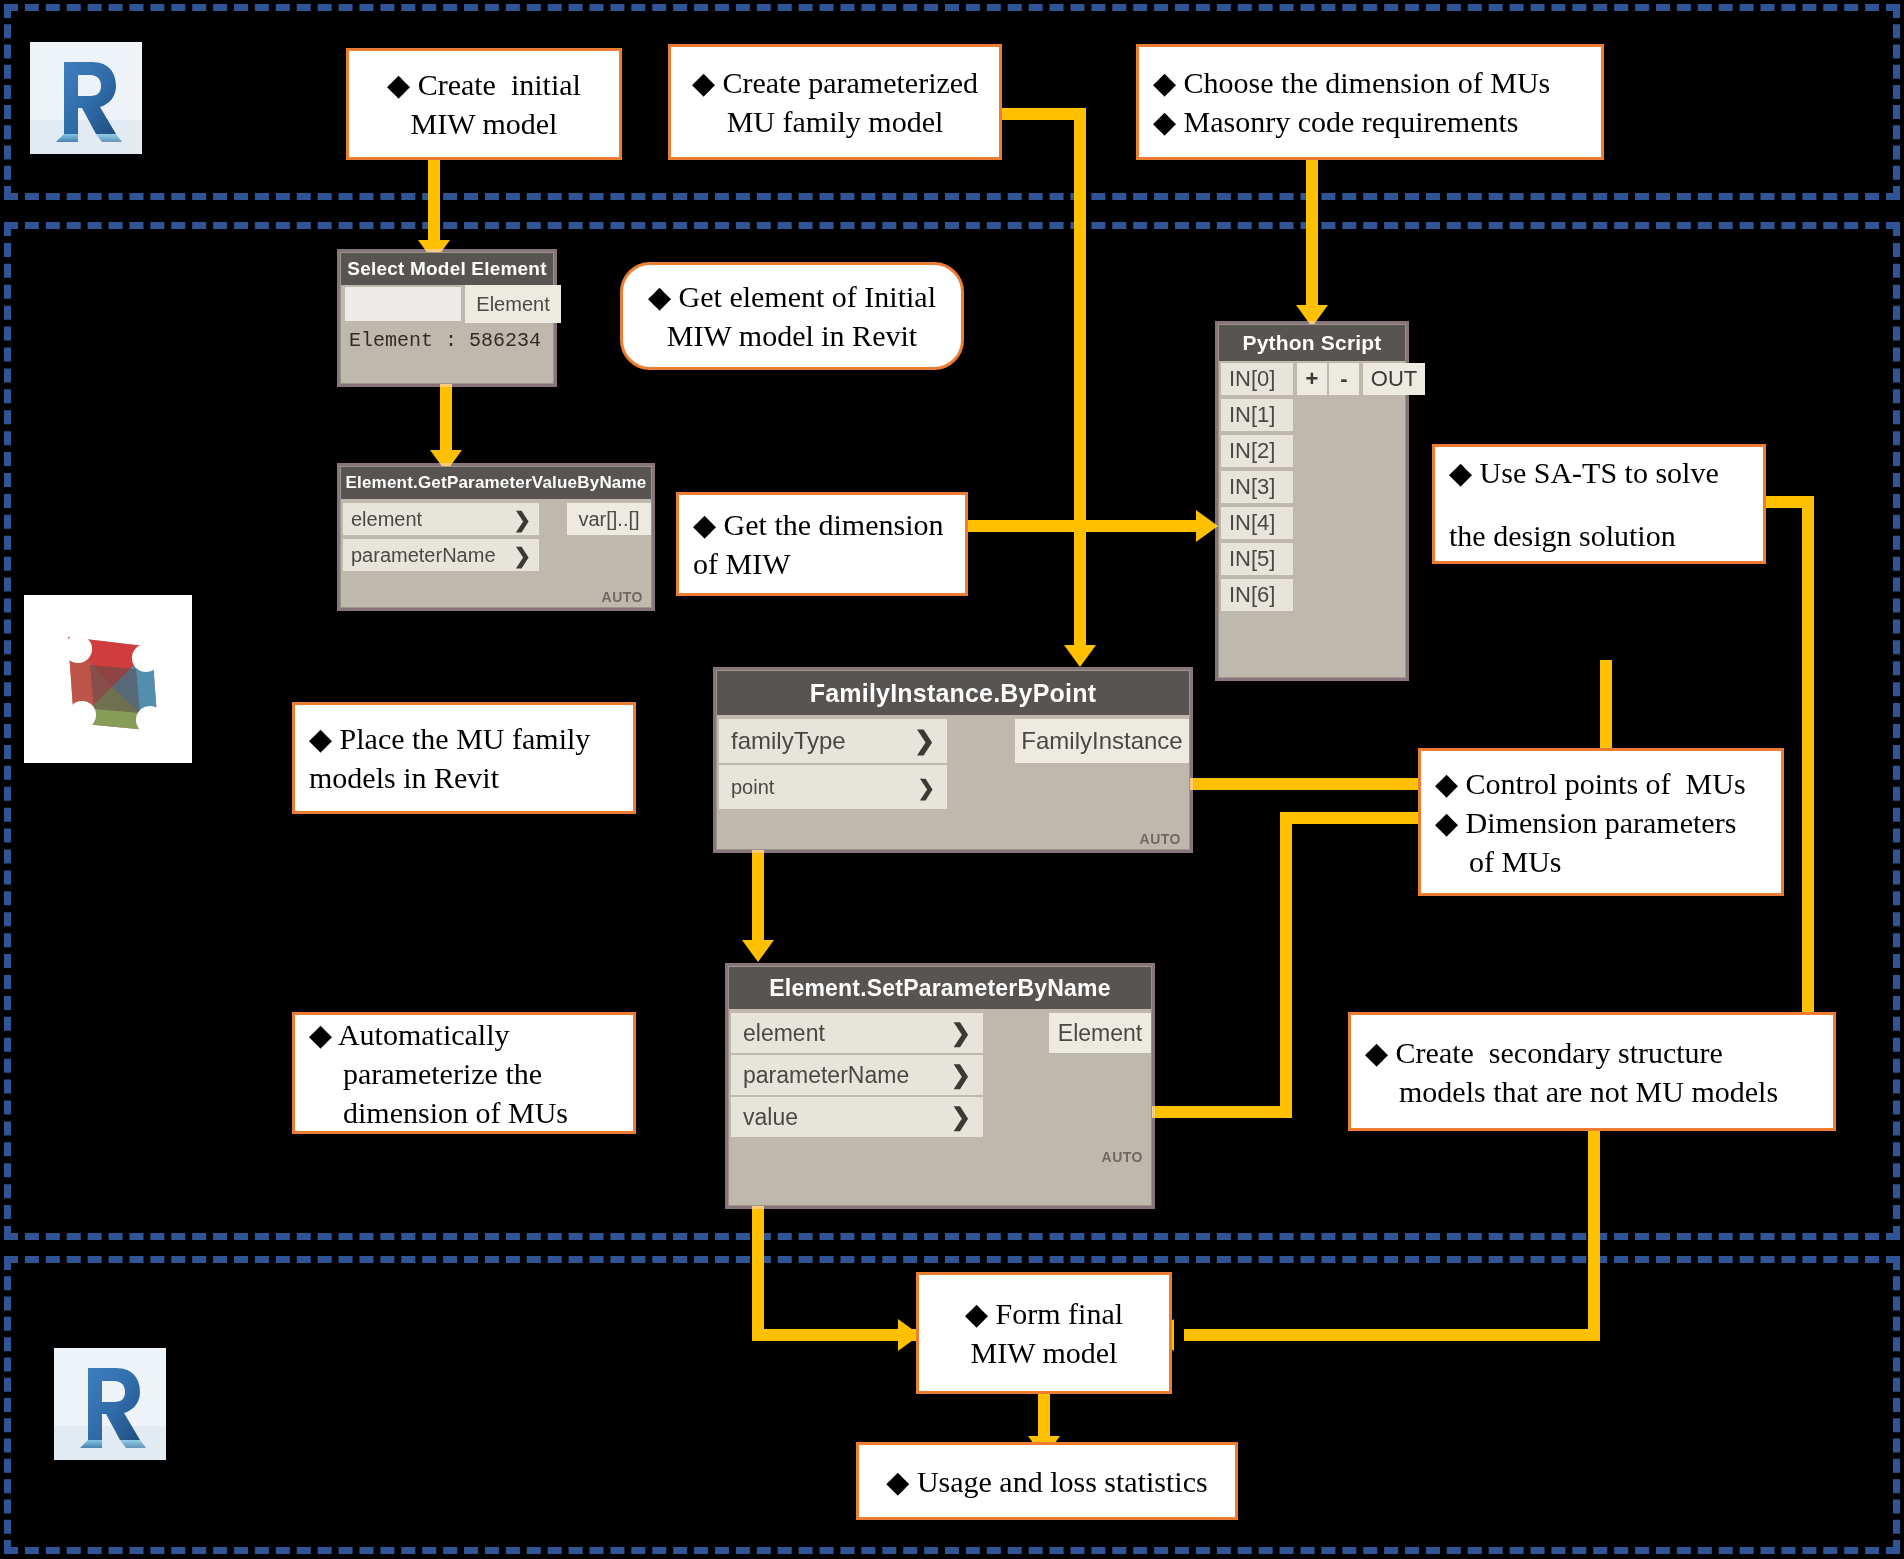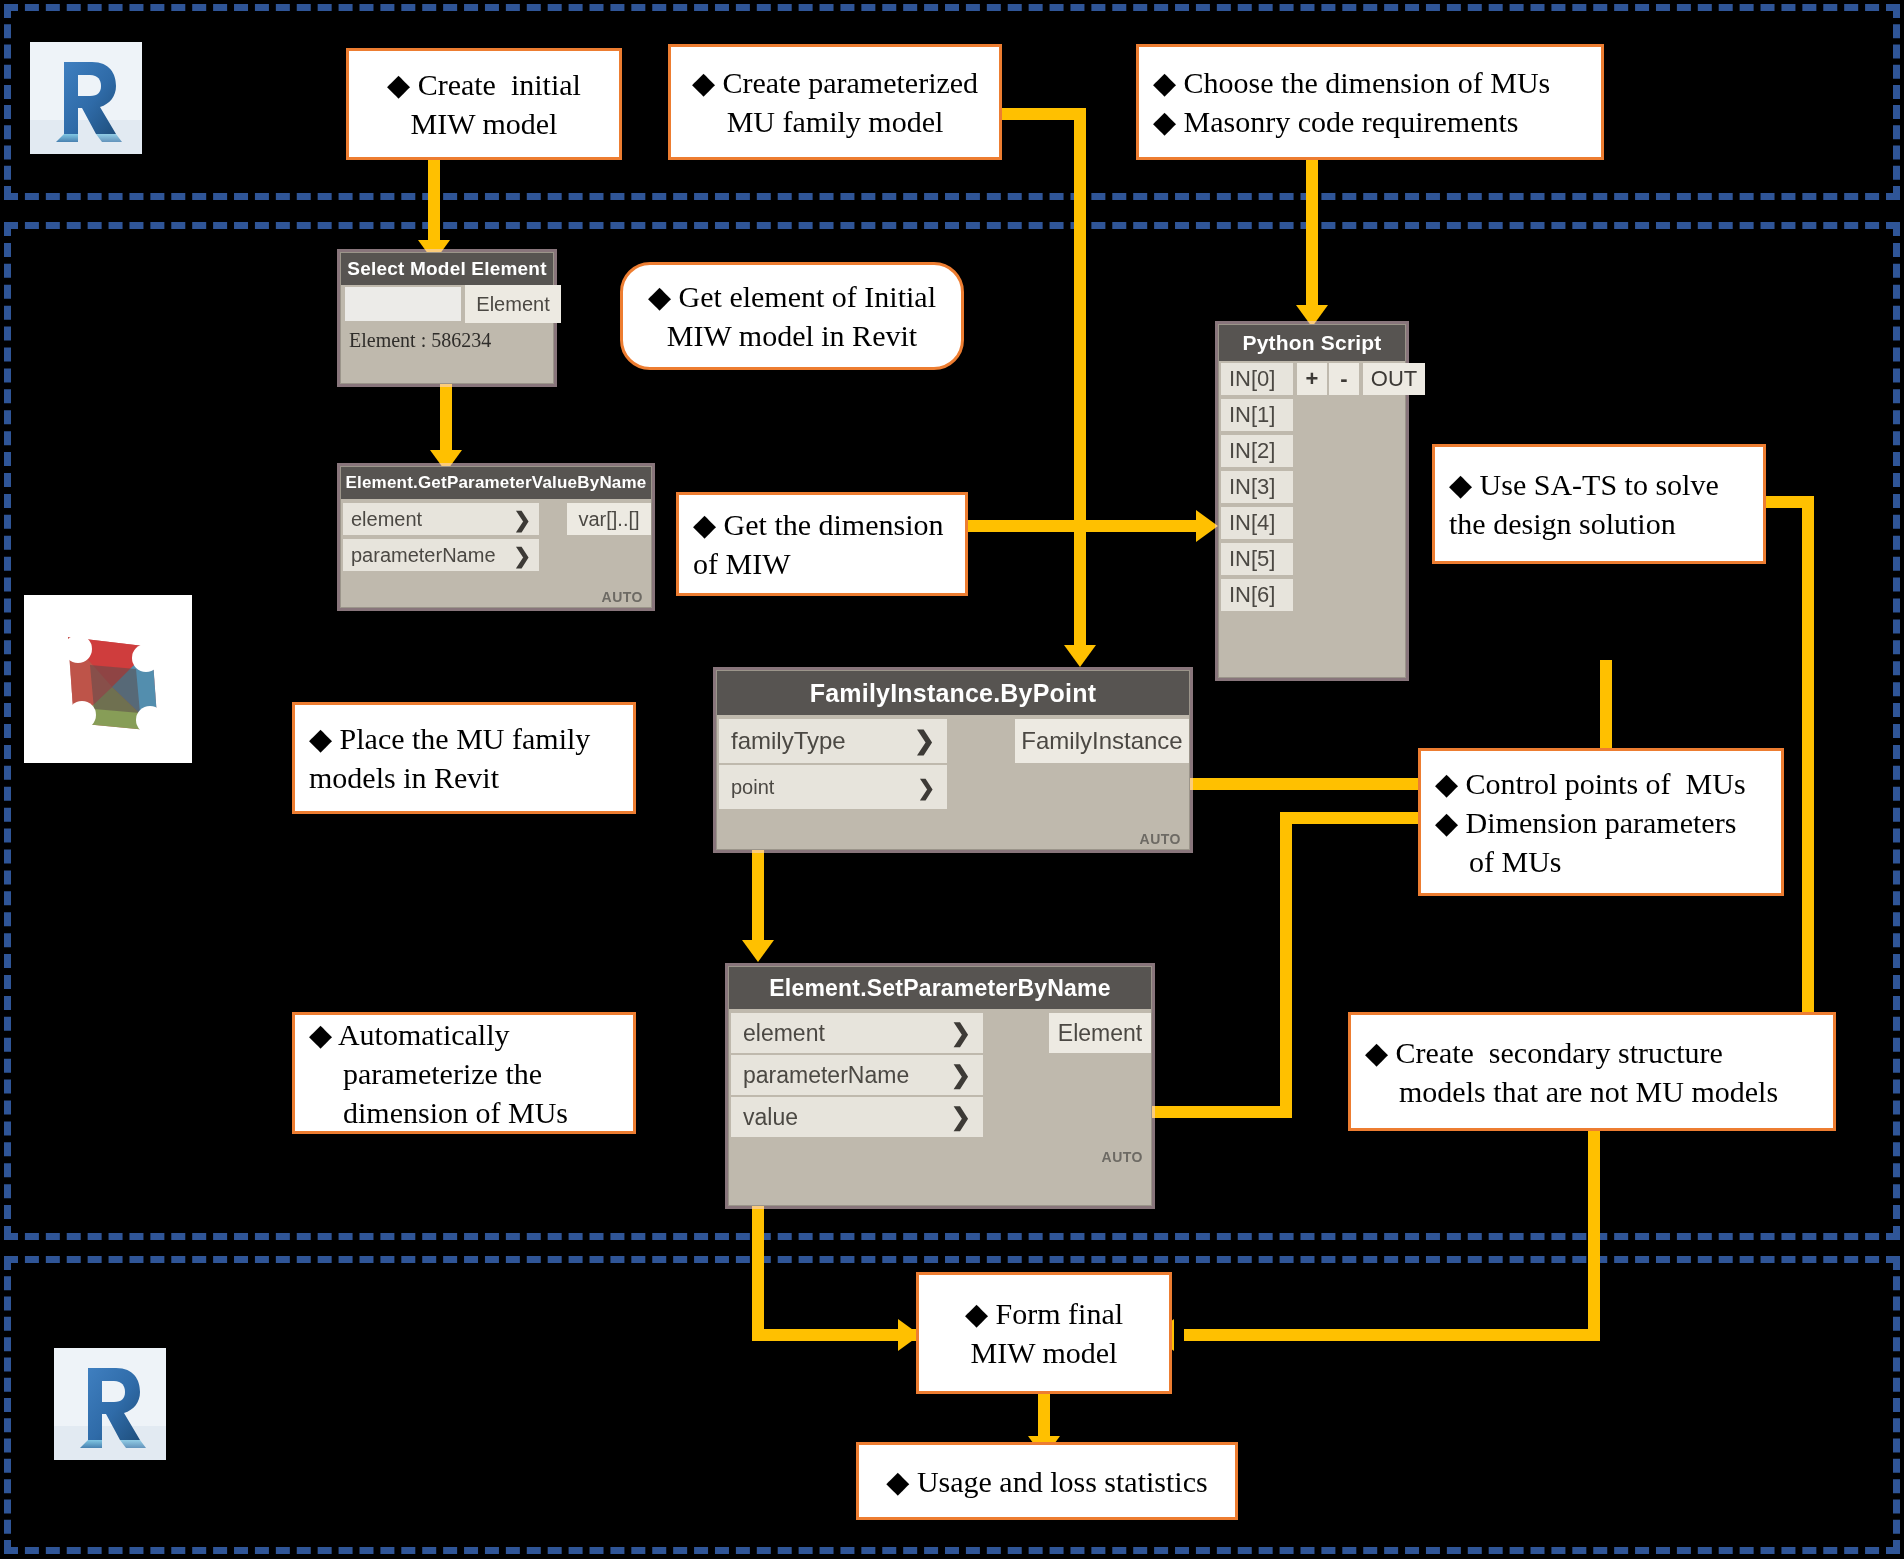--- a/index.html
+++ b/index.html
@@ -251,21 +251,21 @@
   <div class="note center" style="left:620px; top:262px; width:344px; height:108px;border-radius:30px;">
     <span class="ln">◆ Get element of Initial</span>
     <span class="ln">MIW model in Revit</span>
   </div>
 
   <div class="note" style="left:676px; top:492px; width:292px; height:104px;">
     <span class="ln">◆ Get the dimension</span>
     <span class="ln">of MIW</span>
   </div>
 
-  <div class="note" style="left:1432px; top:444px; width:334px; height:120px;">
+  <div class="note" style="left:1432px; top:444px; width:334px; height:120px;justify-content:space-between;">
     <span class="ln">◆ Use SA-TS to solve</span>
     <span class="ln">the design solution</span>
   </div>
 
   <div class="note" style="left:292px; top:702px; width:344px; height:112px;">
     <span class="ln">◆ Place the MU family</span>
     <span class="ln">models in Revit</span>
   </div>
 
   <div class="note" style="left:1418px; top:748px; width:366px; height:148px;">
@@ -292,21 +292,21 @@
 
   <div class="note center" style="left:856px; top:1442px; width:382px; height:78px;">
     <span class="ln">◆ Usage and loss statistics</span>
   </div>
 
   <div class="node" style="left:340px; top:252px; width:214px; height:132px;">
     <div class="title" style="height:32px; line-height:32px; font-size:19px;">Select Model Element</div>
     <div class="body" style="height:100px;">
       <div class="out" style="left:124px; top:0px; width:96px; height:38px; font-size:20px;">Element</div>
       <div class="port" style="left:4px; top:2px; width:116px; height:34px; background:#ecebe8;"></div>
-      <div style="position:absolute; left:8px; top:44px; font-size:20px; color:#2f2d2a; font-family:Liberation Serif, serif;">Element : 586234</div>
+      <div style="position:absolute; left:8px; top:44px; font-size:20px; color:#2f2d2a; font-family:Liberation Mono, monospace;">Element : 586234</div>
     </div>
   </div>
 
   <div class="node" style="left:340px; top:466px; width:312px; height:142px;">
     <div class="title" style="height:32px; line-height:32px; font-size:17px;">Element.GetParameterValueByName</div>
     <div class="body" style="height:110px;">
       <div class="port" style="left:2px; top:4px; width:196px; height:32px; padding:0 8px; font-size:20px;">
         <span class="pname">element</span>
         <span class="chev">❯</span>
       </div>

